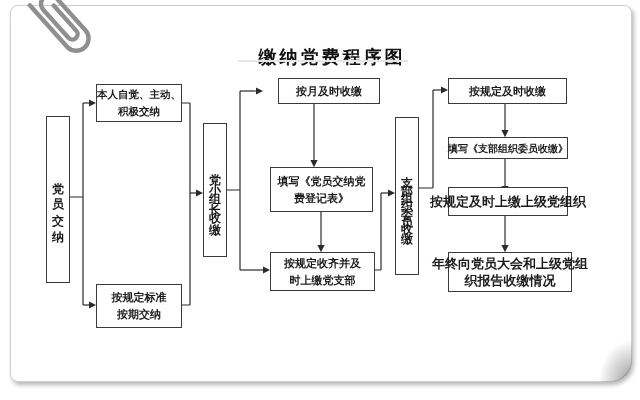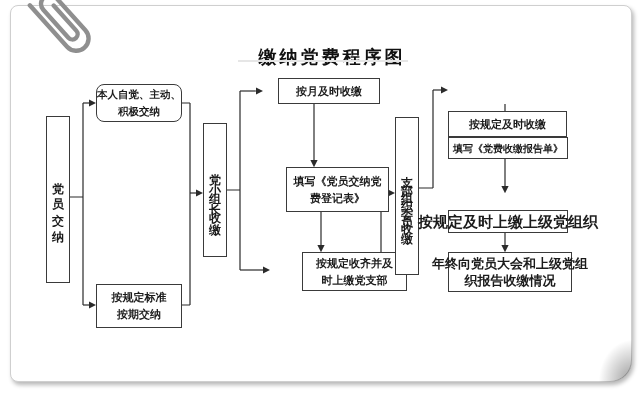--- a/index.html
+++ b/index.html
@@ -91,41 +91,41 @@
       <path d="M381,193 H388" marker-end="url(#arw)"></path>
       <path d="M433,90 H441" marker-end="url(#arw)"></path>
       <path d="M505,104 V130" marker-end="url(#arw)"></path>
       <path d="M505,159 V186" marker-end="url(#arw)"></path>
       <path d="M505,216 V245" marker-end="url(#arw)"></path>
     </g>
   </svg>
 
   <div class="vnode" style="left:46px;top:116px;width:24px;height:167px;letter-spacing:16px;padding-top:8px;">党员交纳</div>
 
-  <div class="node" style="left:96px;top:84px;width:86px;height:38px;font-size:10.5px;border-radius:8px;">本人自觉、主动、
+  <div class="node" style="left:96px;top:84px;width:86px;height:38px;font-size:10.5px;">本人自觉、主动、
 积极交纳</div>
 
   <div class="node" style="left:96px;top:284px;width:86px;height:44px;">按规定标准
 按期交纳</div>
 
   <div class="vnode" style="left:203px;top:123px;width:24px;height:134px;letter-spacing:10px;padding-top:5px;">党小组长收缴</div>
 
   <div class="node" style="left:278px;top:78px;width:102px;height:26px;">按月及时收缴</div>
 
-  <div class="node" style="left:270px;top:167px;width:103px;height:45px;margin-left:16px;">填写《党员交纳党
+  <div class="node" style="left:270px;top:167px;width:103px;height:45px;">填写《党员交纳党
 费登记表》</div>
 
-  <div class="node" style="left:270px;top:252px;width:105px;height:39px;margin-left:32px;">按规定收齐并及
+  <div class="node" style="left:270px;top:252px;width:105px;height:39px;">按规定收齐并及
 时上缴党支部</div>
 
   <div class="vnode" style="left:395px;top:117px;width:24px;height:158px;letter-spacing:8px;padding-top:4px;">支部组织委员收缴</div>
 
-  <div class="node" style="left:448px;top:78px;width:119px;height:26px;margin-top:33px;">按规定及时收缴</div>
+  <div class="node" style="left:448px;top:78px;width:119px;height:26px;">按规定及时收缴</div>
 
-  <div class="node" style="left:448px;top:137px;width:120px;height:22px;font-size:10px;">填写《党费收缴报告单》</div>
+  <div class="node" style="left:448px;top:137px;width:120px;height:22px;font-size:10px;">填写《支部组织委员收缴》</div>
 
-  <div class="node" style="left:448px;top:210px;width:120px;height:23px;font-size:15px;">按规定及时上缴上级党组织</div>
+  <div class="node" style="left:448px;top:187px;width:120px;height:29px;font-size:13px;">按规定及时上缴上级党组织</div>
 
   <div class="node" style="left:448px;top:252px;width:124px;height:40px;font-size:13px;">年终向党员大会和上级党组
 织报告收缴情况</div>
 
 
 </div>
 
 </body></html>

